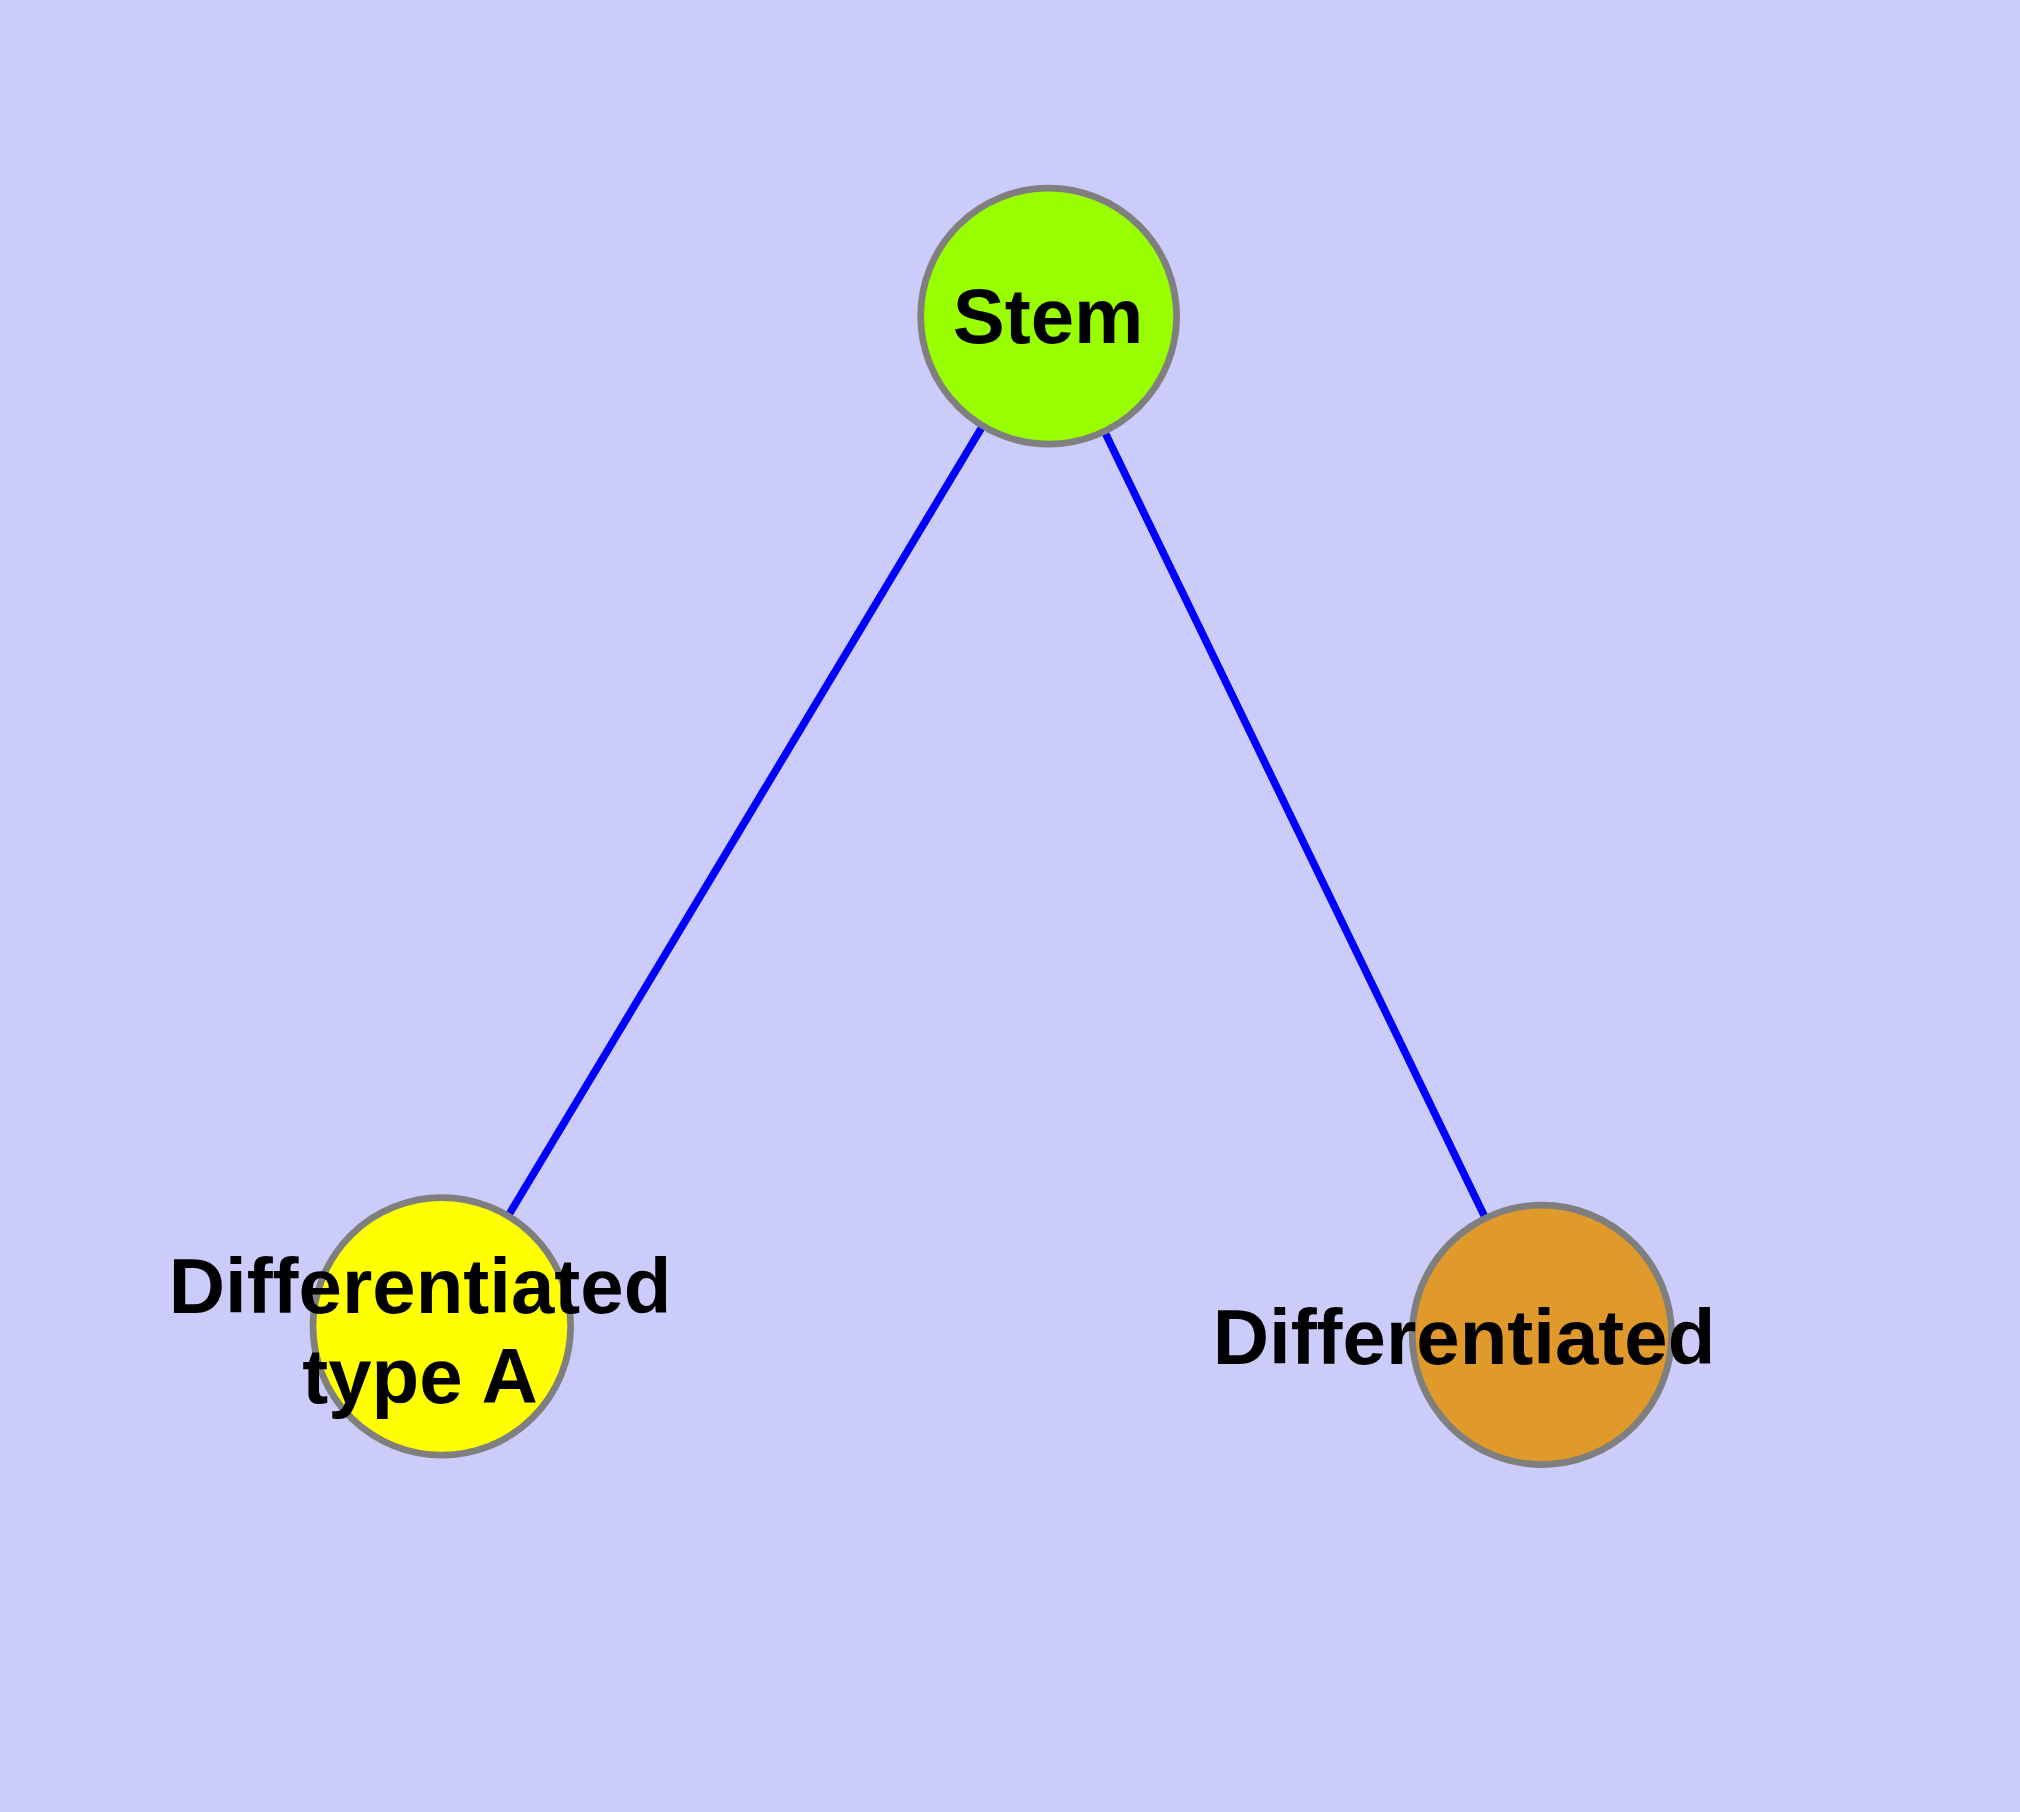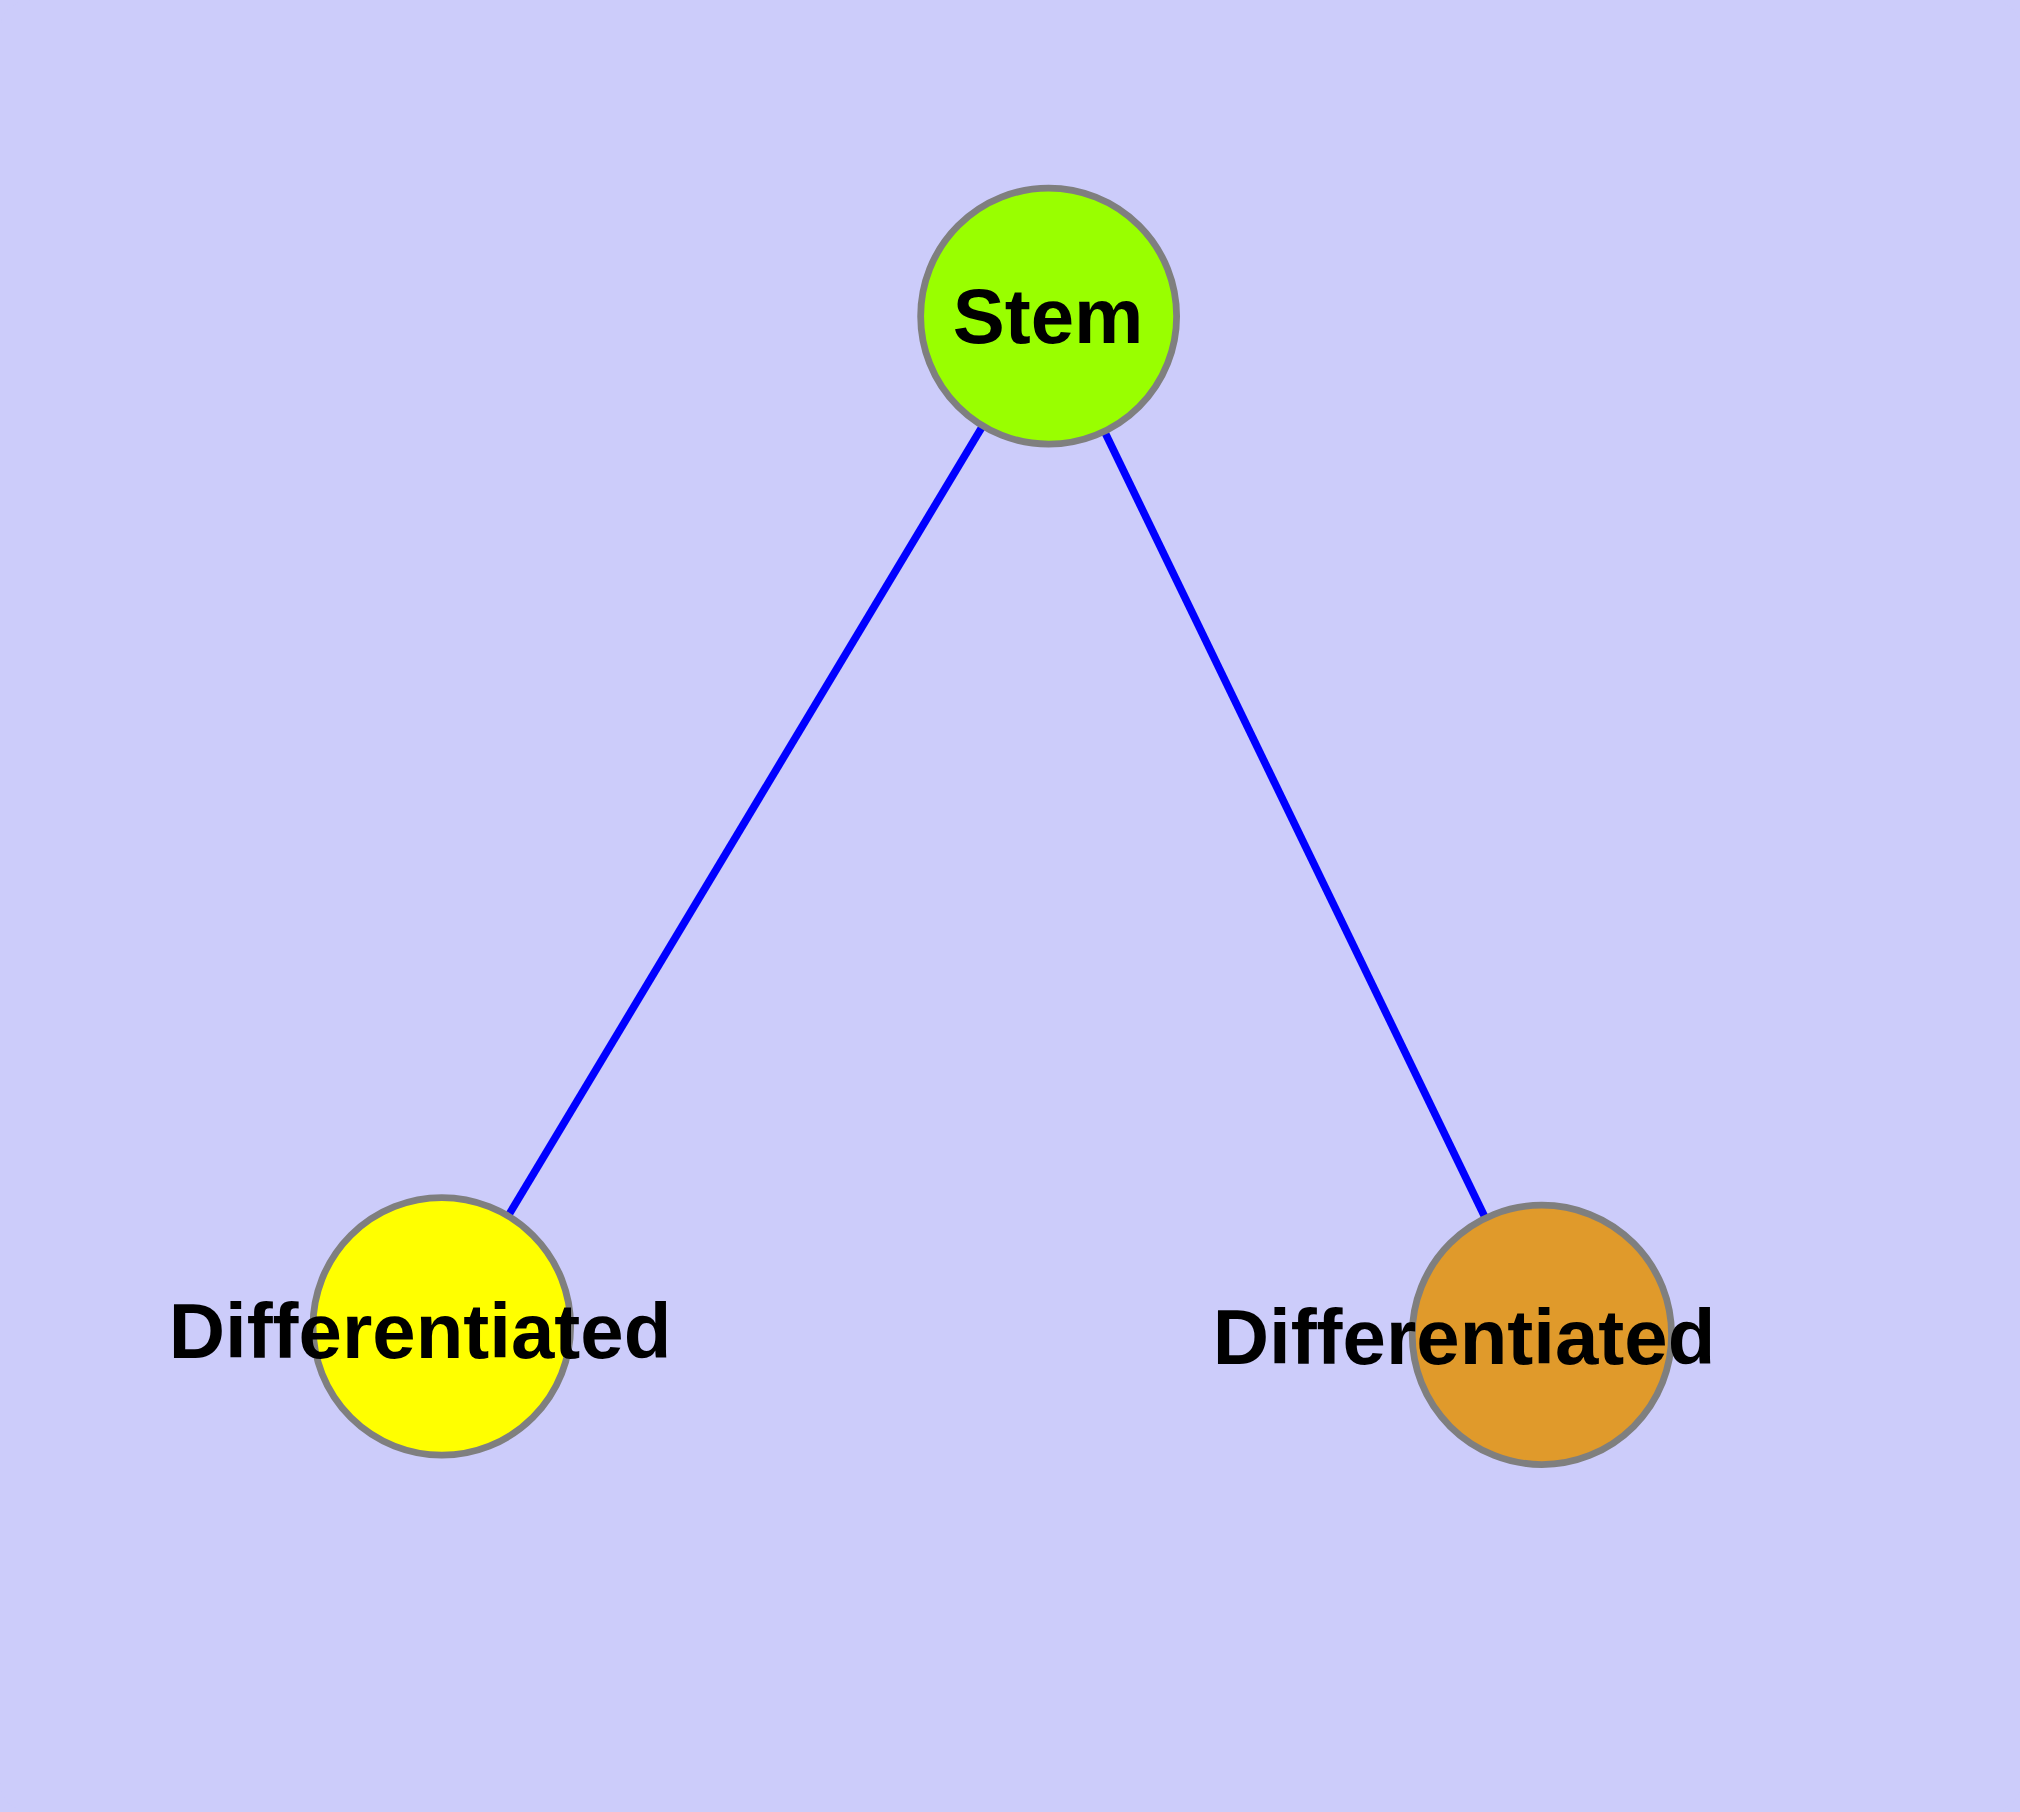--- a/index.html
+++ b/index.html
@@ -76,20 +76,21 @@
     </g>
 
   </svg>
 
   <div class="node-label label-stem">
     <span class="line">Stem</span>
   </div>
 
   <div class="node-label label-typea">
     <span class="line">Differentiated</span>
+    <span class="line">type A</span>
   </div>
 
   <div class="node-label label-typeb">
     <span class="line">Differentiated</span>
   </div>
 
 </div>
 
 
 </body></html>

